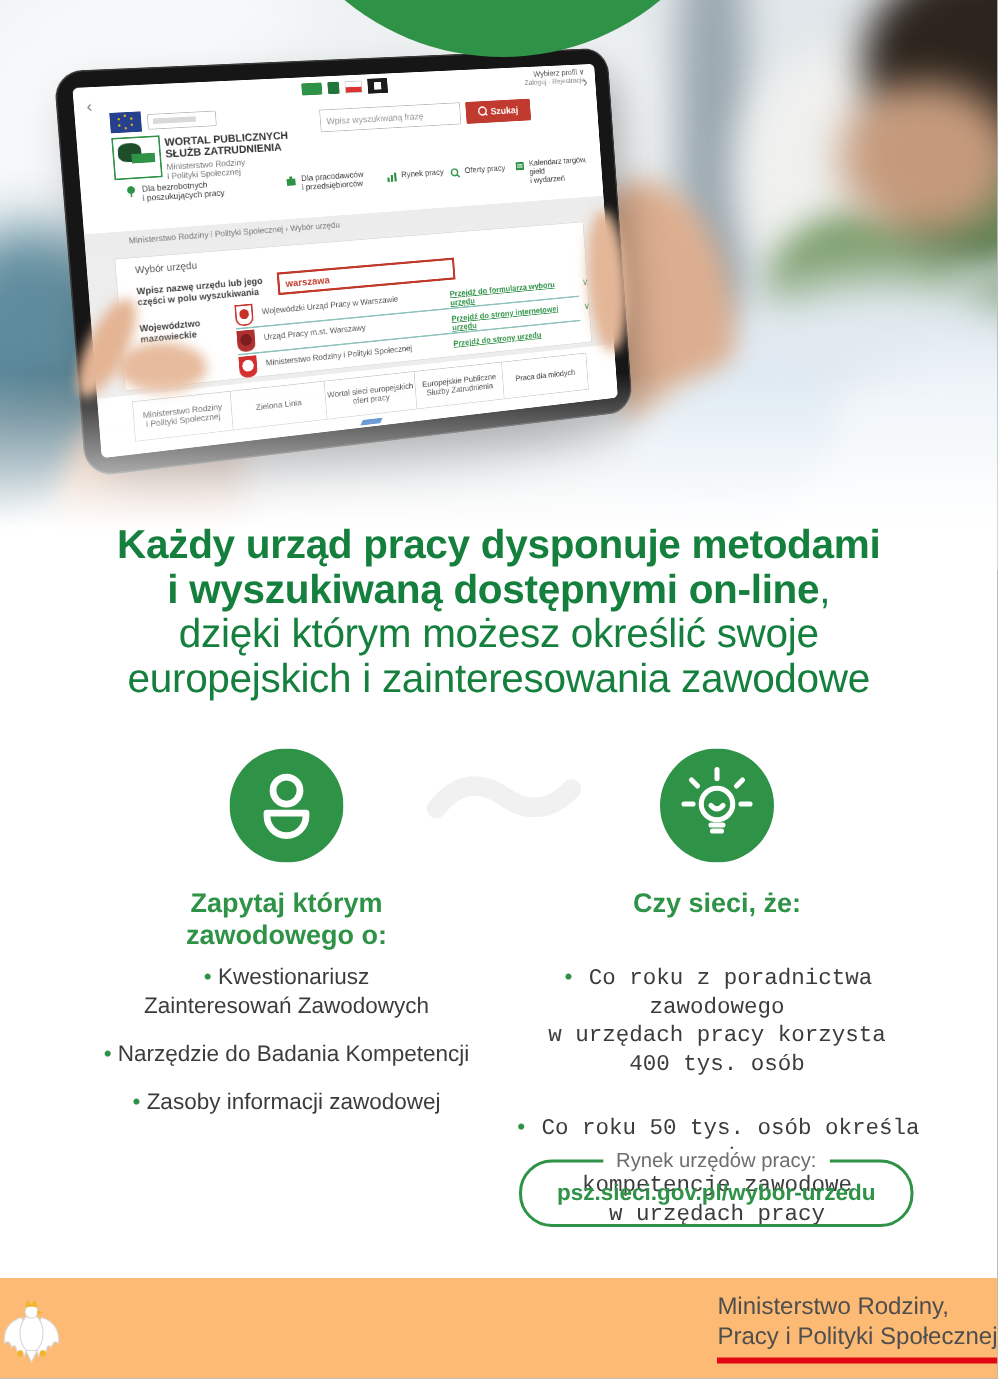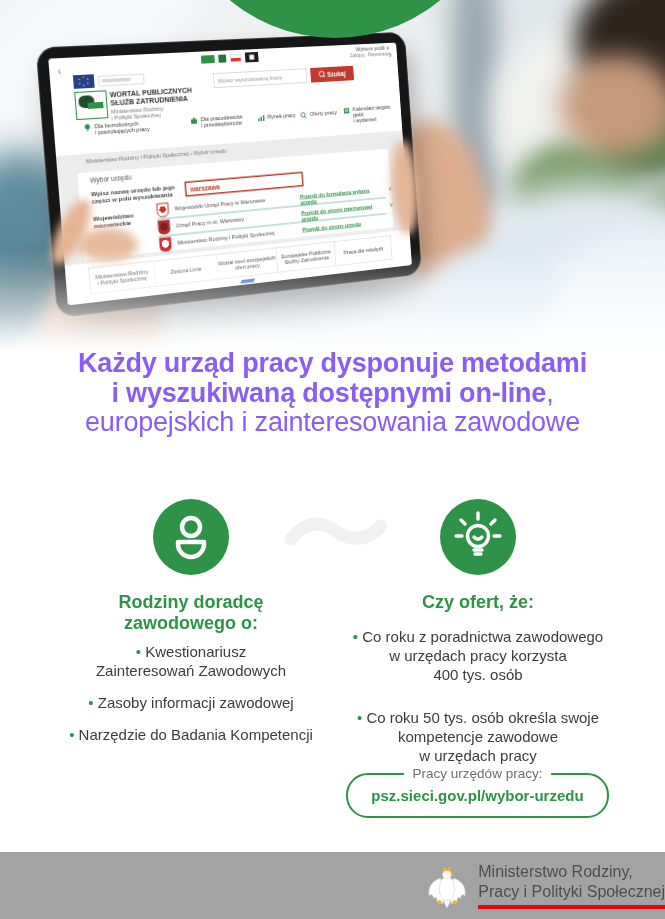--- a/index.html
+++ b/index.html
@@ -89,45 +89,45 @@
   .office-name{position:absolute;left:36px;top:8px;font-size:11px;color:#555;}
   .office-link{position:absolute;left:300px;top:8px;font-size:11px;color:#2e9247;text-decoration:underline;font-weight:bold;}
   .row-chevron{position:absolute;right:-16px;top:6px;color:#2e9247;font-size:13px;}
   .tabs{position:absolute;left:44px;top:404px;width:640px;height:52px;display:flex;}
   .tab{flex:1;border:1px solid #ccc;border-left:none;background:#fff;font-size:11px;line-height:12px;
       color:#444;display:flex;align-items:center;justify-content:center;text-align:center;padding:2px;}
   .tab:first-child{border-left:1px solid #ccc;}
   .tab-chev{position:absolute;top:14px;font-size:20px;color:#777;}
   .blue-tick{position:absolute;left:348px;top:462px;width:28px;height:7px;background:#2b6fc0;transform:skewX(-30deg);}
   
-  .headline{position:absolute;left:0;top:349px;width:665px;text-align:center;color:#8b5cf6;
+  .headline{position:absolute;left:0;top:349px;width:665px;text-align:center;color:#15803d;
       font-size:27px;line-height:29.5px;letter-spacing:-0.2px;z-index:45;}
   .hl-b{font-weight:bold;}
   
   .col{position:absolute;text-align:center;}
   .col-left{left:32px;top:499px;width:318px;}
   .col-right{left:332px;top:499px;width:292px;}
   .icon-circle{width:76px;height:76px;margin:0 auto;display:block;}
   .col-heading{margin-top:17px;font-size:18px;font-weight:bold;color:#2e9247;line-height:21px;}
   .items{margin-top:8px;}
   .item{font-size:15px;color:#3c3c3c;line-height:19px;}
   .item::before{content:"• ";color:#2e9247;}
   .col-left .item{margin-bottom:13px;}
-  .col-right .items{margin-top:14px;}
+  .col-right .items{margin-top:30px;font-family:Liberation Mono, monospace;}
   .col-right .item{margin-bottom:24px;}
   .wave{position:absolute;left:284px;top:515px;z-index:5;}
   
   .link-box{position:absolute;left:346px;top:773px;width:263px;height:45px;border:2px solid #2e9247;
       border-radius:22px;box-sizing:border-box;}
   .link-box-label{position:absolute;top:-9px;left:50%;transform:translateX(-50%);background:#fff;
       padding:0 9px;font-size:13.5px;color:#6e6e6e;white-space:nowrap;}
   .link-url{text-align:center;margin-top:12px;font-size:15px;font-weight:bold;color:#2e9247;}
   
-  .footer{position:absolute;left:0;top:852px;width:665px;height:67px;background:#a3a3a3;
-      display:flex;align-items:center;justify-content:flex-end;gap:10px;}
+  .footer{position:absolute;left:0;top:852px;width:665px;height:67px;background:#fdba74;
+      display:flex;align-items:center;justify-content:space-between;gap:10px;}
   .ministry-name{font-size:16px;color:#4e4e4e;line-height:20px;}
   .red-line{height:4px;background:#e30613;margin-top:3px;width:100%;}
 </style>
 </head>
 <body>
 
 <div class="page">
 
   <div class="photo">
     <i class="blob b1"></i>
@@ -282,73 +282,74 @@
     <i class="blob right-finger"></i>
     <i class="blob right-cuff"></i>
     <div class="photo-fade"></div>
   </div>
 
   <div class="green-cap"></div>
 
   <div class="headline">
     <div class="hl-b">Każdy urząd pracy dysponuje metodami</div>
     <div><span class="hl-b">i wyszukiwaną dostępnymi on-line</span><span>,</span></div>
+    <div>dzięki którym możesz określić swoje</div>
     <div>europejskich i zainteresowania zawodowe</div>
   </div>
 
   <div class="wave">
     <svg width="104" height="36" viewBox="0 0 104 36">
         <path d="M7,24 C22,5 38,6 52,16 C66,26 82,27 97,11" stroke="#f1f1f1" stroke-width="13" fill="none" stroke-linecap="round"></path>
       </svg>
   </div>
 
   <div class="col col-left">
     <svg class="icon-circle" viewBox="0 0 76 76">
       <circle cx="38" cy="38" r="38" fill="#2e9247"></circle>
       <circle cx="38" cy="28" r="9" fill="none" stroke="#fff" stroke-width="4.5"></circle>
       <path d="M25,43 L51,43 L51,45 A13,13 0 0 1 25,45 Z" fill="none" stroke="#fff" stroke-width="4.5" stroke-linejoin="round"></path>
     </svg>
-    <div class="col-heading pl">Rodziny doradcę
+    <div class="col-heading pl">Zapytaj którym
 zawodowego o:</div>
     <div class="items">
       <div class="item pl">Kwestionariusz
 Zainteresowań Zawodowych</div>
+      <div class="item pl">Narzędzie do Badania Kompetencji</div>
       <div class="item pl">Zasoby informacji zawodowej</div>
-      <div class="item pl">Narzędzie do Badania Kompetencji</div>
     </div>
   </div>
 
   <div class="col col-right">
     <svg class="icon-circle" viewBox="0 0 76 76">
       <circle cx="38" cy="38" r="38" fill="#2e9247"></circle>
       <g stroke="#fff" stroke-width="3.4" fill="none" stroke-linecap="round">
         <circle cx="38" cy="37" r="10.5"></circle>
         <path d="M34,38 q4,4.5 8,0"></path>
         <line x1="38" y1="20" x2="38" y2="14"></line>
         <line x1="25" y1="25" x2="21" y2="21"></line>
         <line x1="51" y1="25" x2="55" y2="21"></line>
         <line x1="22" y1="37" x2="16" y2="37"></line>
         <line x1="54" y1="37" x2="60" y2="37"></line>
         <line x1="34" y1="51" x2="42" y2="51"></line>
         <line x1="35" y1="55" x2="41" y2="55"></line>
       </g>
     </svg>
-    <div class="col-heading pl">Czy ofert, że:</div>
+    <div class="col-heading pl">Czy sieci, że:</div>
     <div class="items">
       <div class="item pl">Co roku z poradnictwa zawodowego
 w urzędach pracy korzysta
 400 tys. osób</div>
       <div class="item pl">Co roku 50 tys. osób określa swoje
 kompetencje zawodowe
 w urzędach pracy</div>
     </div>
   </div>
 
   <div class="link-box">
-    <div class="link-box-label">Pracy urzędów pracy:</div>
+    <div class="link-box-label">Rynek urzędów pracy:</div>
     <div class="link-url">psz.sieci.gov.pl/wybor-urzedu</div>
   </div>
 
   <div class="footer">
     <svg width="42" height="46" viewBox="0 0 44 48">
       <path d="M15,16 Q2,20 3,34 Q7,31 8,37 Q11,33 12,41 Q15,37 17,43 L21,30 Z" fill="#fff" stroke="#d9d9d9" stroke-width="0.8"></path>
       <path d="M29,16 Q42,20 41,34 Q37,31 36,37 Q33,33 32,41 Q29,37 27,43 L23,30 Z" fill="#fff" stroke="#d9d9d9" stroke-width="0.8"></path>
       <ellipse cx="22" cy="27" rx="8" ry="13" fill="#fff" stroke="#d9d9d9" stroke-width="0.8"></ellipse>
       <circle cx="22" cy="12" r="4.5" fill="#fff" stroke="#d9d9d9" stroke-width="0.8"></circle>
       <path d="M26,11 l4,1.5 l-4,1.5 Z" fill="#f2b52a"></path>

